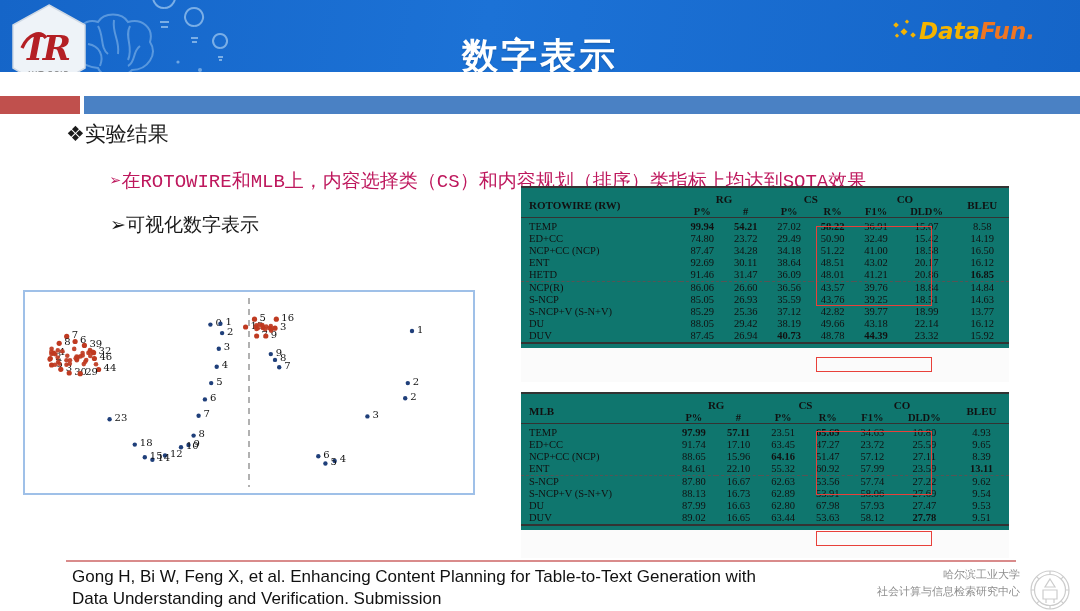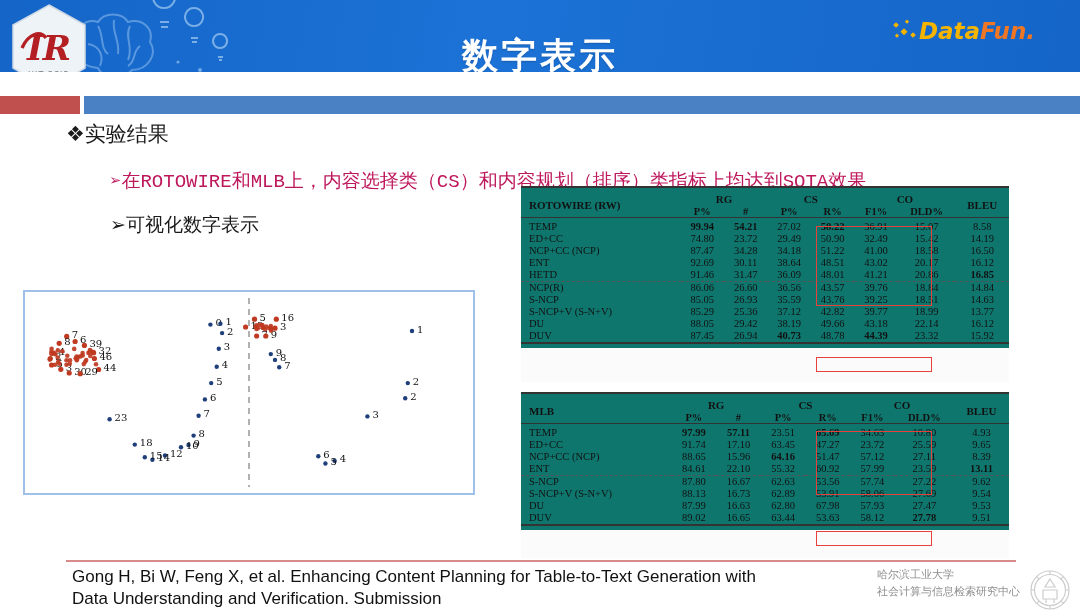--- a/index.html
+++ b/index.html
@@ -97,21 +97,21 @@
   
   .foot-rule {
     position:absolute; left:66px; top:560px; width:950px; height:1.5px; background:#d98b8b;
   }
   .citation {
     position:absolute; left:72px; top:566px; width:740px;
     font-size:17px; line-height:1.32; color:#111;
     font-family:"Liberation Sans","DejaVu Sans",sans-serif;
   }
   .hit-text {
-    position:absolute; right:60px; top:567px; 
+    position:absolute; right:60px; top:567px; text-align:right;
     font-size:11px; line-height:1.5; color:#8e8e8e;
     font-family:"DejaVu Sans","Liberation Sans",sans-serif;
   }
   .hit-seal { position:absolute; right:8px; top:568px; width:44px; height:44px; opacity:.5; }
 </style>
 </head>
 <body>
 
 <div class="slide">
 

